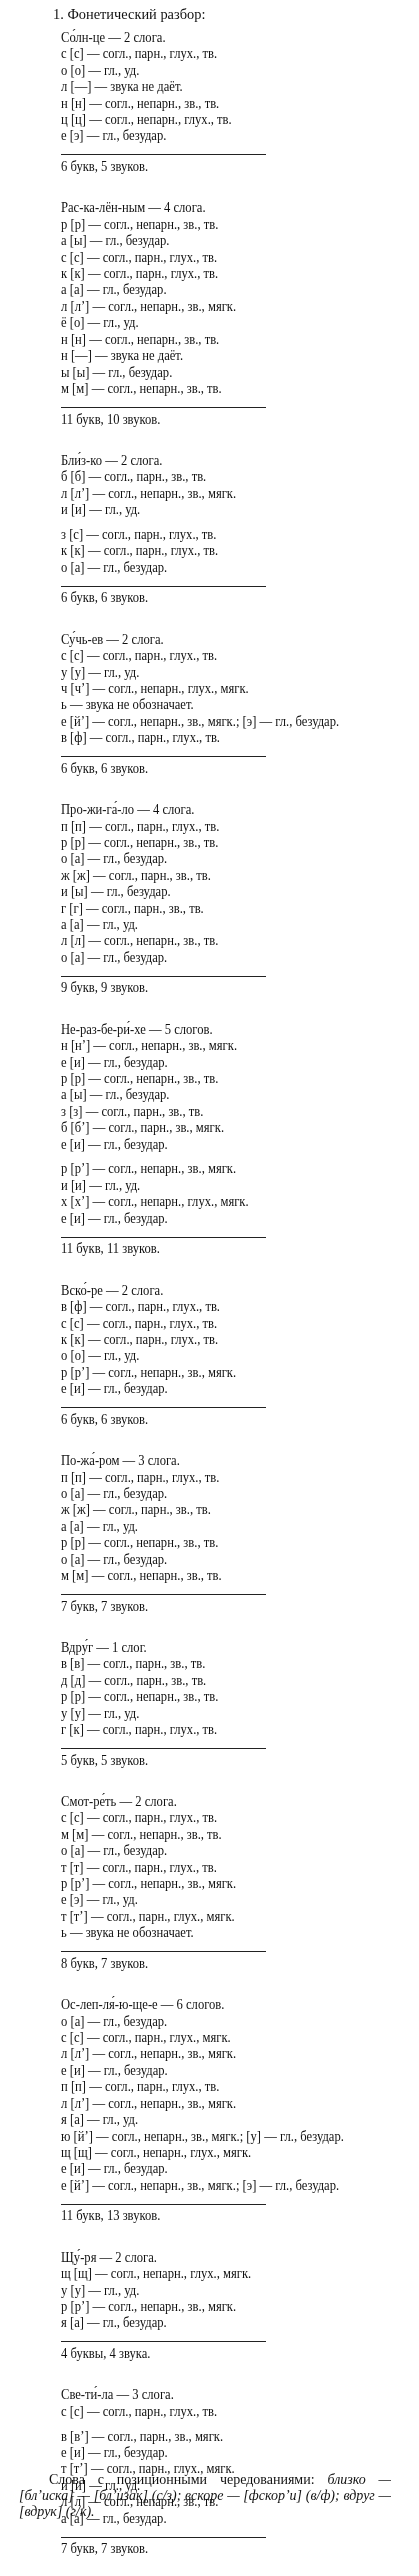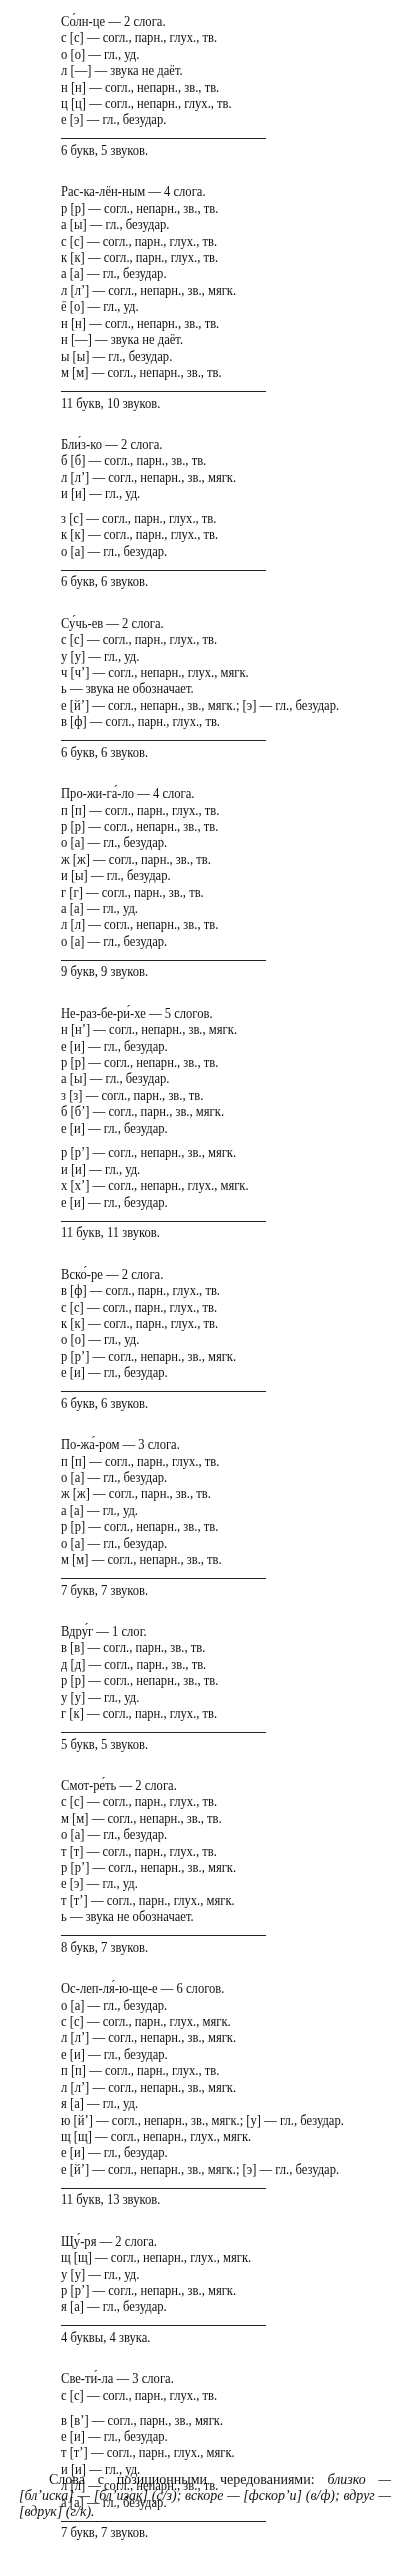--- a/index.html
+++ b/index.html
@@ -14,20 +14,21 @@
   .rule { width: 205px; height: 0; border-top: 1.2px solid #222; margin: 9.6px 0 3.6px 0; }
   .total { margin-bottom: 25px; }
   .part2 { position: absolute; left: 19px; top: 2472px; width: 372px; font-size: 14px; line-height: 16px; text-align: justify; }
   .part2 p { margin: 0; text-indent: 30px; }
   .part2 em { font-style: italic; }
 </style>
 </head>
 <body>
 
 <div class="page">
+  <div class="intro">1. Фонетический разбор:</div>
   <div id="sections">
       <div class="section">
         <div class="header-line">Со́лн-це — 2 слога.</div>
         <div class="row">с [с] — согл., парн., глух., тв.</div>
         <div class="row">о [о] — гл., уд.</div>
         <div class="row">л [—] — звука не даёт.</div>
         <div class="row">н [н] — согл., непарн., зв., тв.</div>
         <div class="row">ц [ц] — согл., непарн., глух., тв.</div>
         <div class="row">е [э] — гл., безудар.</div>
         <div class="rule"></div>

